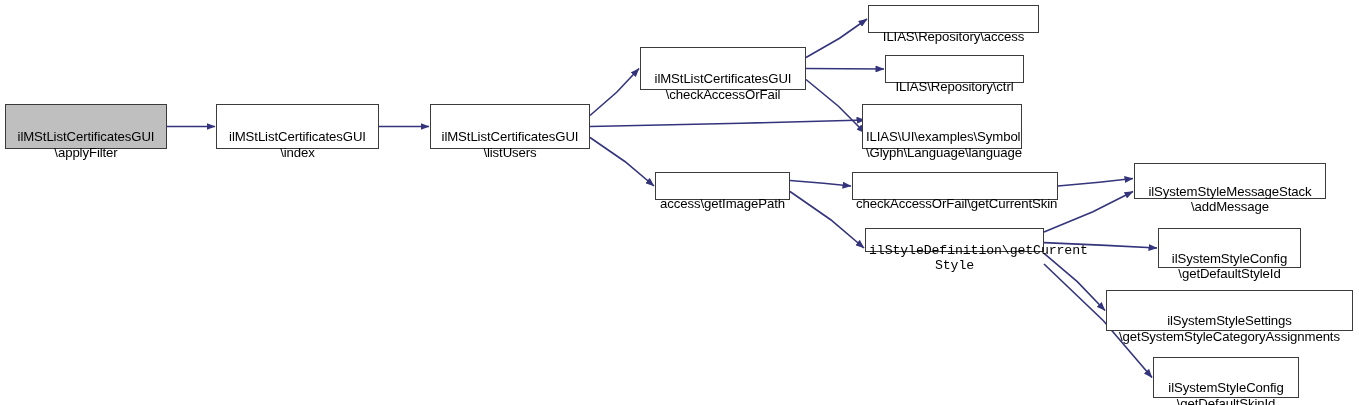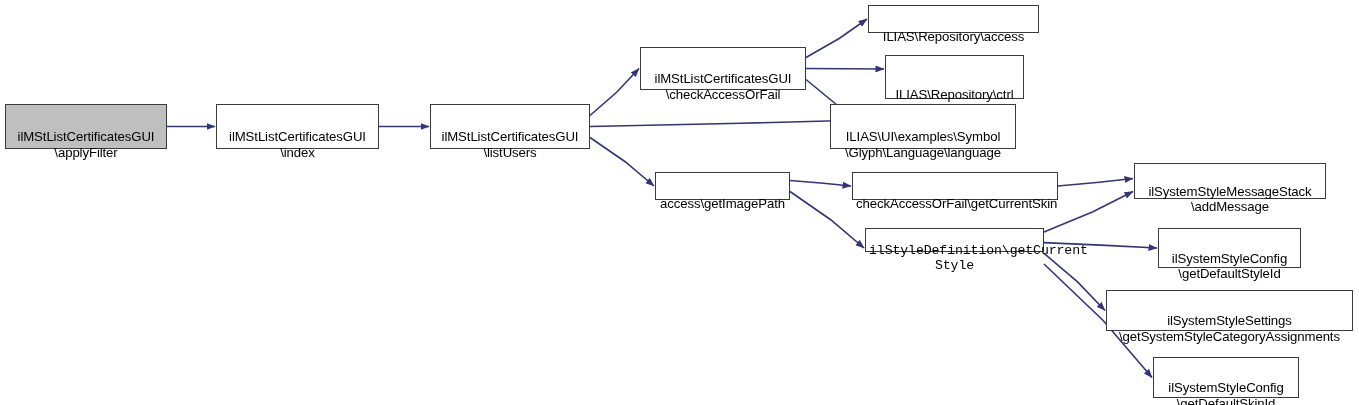--- a/index.html
+++ b/index.html
@@ -84,22 +84,22 @@
   <div id="nodes-layer">
       <div class="node highlight" style="left: 5px; top: 104px; width: 162px; height: 45px;"><span class="node-label">ilMStListCertificatesGUI
 \applyFilter</span></div>
       <div class="node" style="left: 216px; top: 104px; width: 163px; height: 45px;"><span class="node-label">ilMStListCertificatesGUI
 \index</span></div>
       <div class="node" style="left: 430px; top: 104px; width: 160px; height: 45px;"><span class="node-label">ilMStListCertificatesGUI
 \listUsers</span></div>
       <div class="node" style="left: 640px; top: 47px; width: 166px; height: 43px;"><span class="node-label">ilMStListCertificatesGUI
 \checkAccessOrFail</span></div>
       <div class="node" style="left: 868px; top: 5px; width: 171px; height: 28px;"><span class="node-label">ILIAS\Repository\access</span></div>
-      <div class="node" style="left: 885px; top: 55px; width: 139px; height: 44px;"><span class="node-label">ILIAS\Repository\ctrl</span></div>
-      <div class="node" style="left: 830px; top: 104px; width: 186px; height: 45px;"><span class="node-label">ILIAS\UI\examples\Symbol
+      <div class="node" style="left: 885px; top: 55px; width: 139px; height: 28px;"><span class="node-label">ILIAS\Repository\ctrl</span></div>
+      <div class="node" style="left: 862px; top: 104px; width: 160px; height: 45px;"><span class="node-label">ILIAS\UI\examples\Symbol
 \Glyph\Language\language</span></div>
       <div class="node" style="left: 655px; top: 172px; width: 135px; height: 28px;"><span class="node-label">access\getImagePath</span></div>
       <div class="node" style="left: 852px; top: 172px; width: 206px; height: 28px;"><span class="node-label">checkAccessOrFail\getCurrentSkin</span></div>
       <div class="node" style="left: 865px; top: 228px; width: 179px; height: 24px; font-family: Liberation Mono, monospace;"><span class="node-label">ilStyleDefinition\getCurrent
 Style</span></div>
       <div class="node" style="left: 1134px; top: 163px; width: 192px; height: 36px;"><span class="node-label">ilSystemStyleMessageStack
 \addMessage</span></div>
       <div class="node" style="left: 1158px; top: 228px; width: 143px; height: 40px;"><span class="node-label">ilSystemStyleConfig
 \getDefaultStyleId</span></div>
       <div class="node" style="left: 1106px; top: 290px; width: 247px; height: 41px;"><span class="node-label">ilSystemStyleSettings

